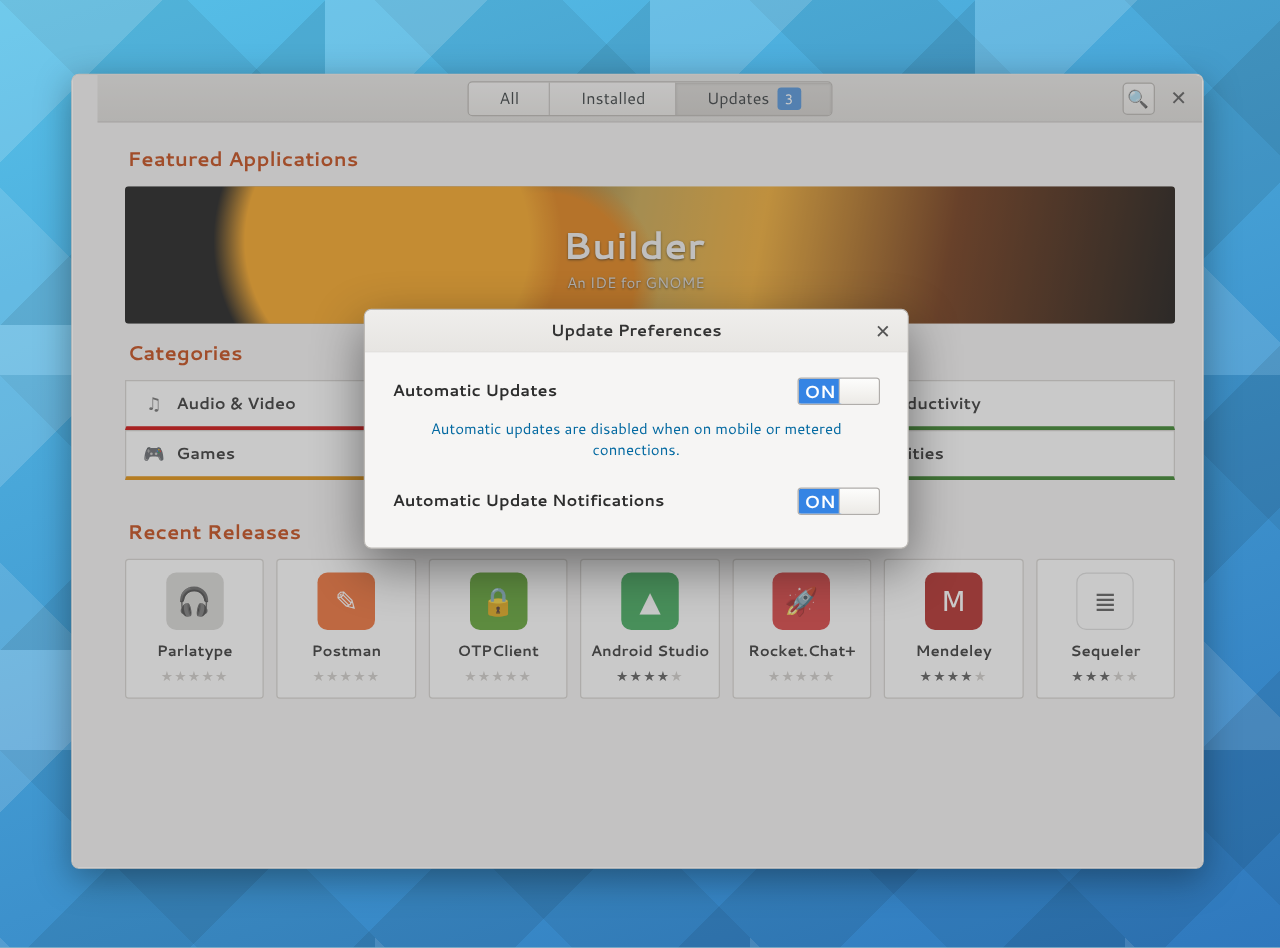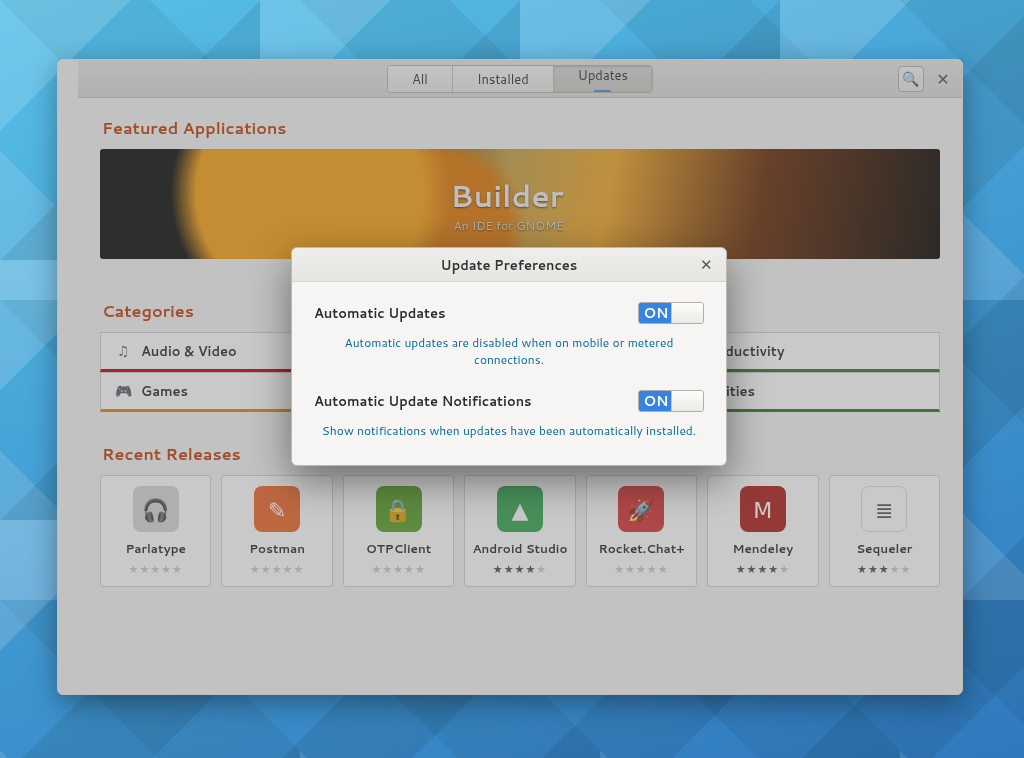--- a/index.html
+++ b/index.html
@@ -27,21 +27,21 @@
   .headerbar {
     height:38px; background:linear-gradient(#e8e7e5,#dedcd9);
     border-bottom:1px solid #c7c4c1; display:flex; align-items:center;
     position:relative; justify-content:center;
   }
   .tabgroup { display:flex; border:1px solid #b8b5b1; border-radius:4px; overflow:hidden; }
   .tabgroup .tab {
     height:26px; padding:0 24px; font-size:13px; display:flex; align-items:center; gap:6px;
     background:linear-gradient(#f7f6f5,#ebe9e6); border-right:1px solid #c7c4c1; cursor:pointer;
   }
-  .tabgroup .tab:last-child{border-right:none;flex-direction:column;}
+  .tabgroup .tab:last-child{border-right:none;}
   .tabgroup .tab.active{ background:linear-gradient(#d9d7d4,#cfccc8); box-shadow:inset 0 1px 2px rgba(0,0,0,.15);}
   .badge { background:#4a90d9; color:#fff; font-size:11px; border-radius:3px; padding:1px 6px;}
   .hb-right { position:absolute; right:6px; top:6px; display:flex; gap:6px;}
   .iconbtn { width:26px; height:26px; border:1px solid #b8b5b1; border-radius:4px;
     background:linear-gradient(#f7f6f5,#ebe9e6); display:flex; align-items:center; justify-content:center;
     cursor:pointer; font-size:14px; color:#3b3b3b;}
   .closebtn { width:26px; height:26px; border:none; background:transparent; font-size:16px; color:#555; cursor:pointer;}
   .content { flex:1; overflow:hidden; padding: 18px 22px 0 22px; }
   h2.section { font-size:16px; font-weight:700; margin:0 0 10px 2px; color:#c2410c;}
   
@@ -49,21 +49,21 @@
     display:flex; align-items:center; justify-content:center;
     background:
       radial-gradient(circle at 25% 40%, #f7a11a 0 18%, transparent 22%),
       radial-gradient(circle at 40% 70%, #e07c0c 0 14%, transparent 18%),
       linear-gradient(100deg, #111 0 20%, #3a2a10 30%, #c8a347 48%, #f0a82a 60%, #6a2e0b 78%, #0f0b08 100%);
   }
   .featured .txt{ padding-right:26px; text-align:right; color:#eee; text-shadow:0 1px 2px rgba(0,0,0,.6);}
   .featured .title{ font-size:30px; font-weight:700; color:#f2f0ee;}
   .featured .sub{ font-size:12px; color:#d7d4d0;}
   
-  .cat-wrap{ margin-top:40px;}
+  .cat-wrap{ margin-top:12px;}
   .cat-grid{ display:grid; grid-template-columns: repeat(3, 1fr); gap:0;}
   .cat{
     height:40px; display:flex; align-items:center; gap:10px; padding:0 14px;
     border:1px solid #d6d3cf; background:#fff; font-size:13px; font-weight:600; color:#2d2d2d;
     border-bottom-width:3px;
   }
   .cat .ico{ width:16px; text-align:center; color:#6b6b6b; font-size:14px;}
   
   .recent-wrap{ margin-top:30px;}
   .apps{ display:grid; grid-template-columns: repeat(7, 1fr); gap:10px;}
@@ -238,15 +238,14 @@
     </div>
     <div class="ddesc">Automatic updates are disabled when on mobile or metered connections.</div>
 
     <div class="drow second">
       <span class="lbl">Automatic Update Notifications</span>
       <div class="switch">
         <div class="track-on">ON</div>
         <div class="knob"></div>
       </div>
     </div>
-    <div class="ddesc">Show notifications when updates have been automatically installed.</div>
   </div>
 </div>
 
 </body></html>

